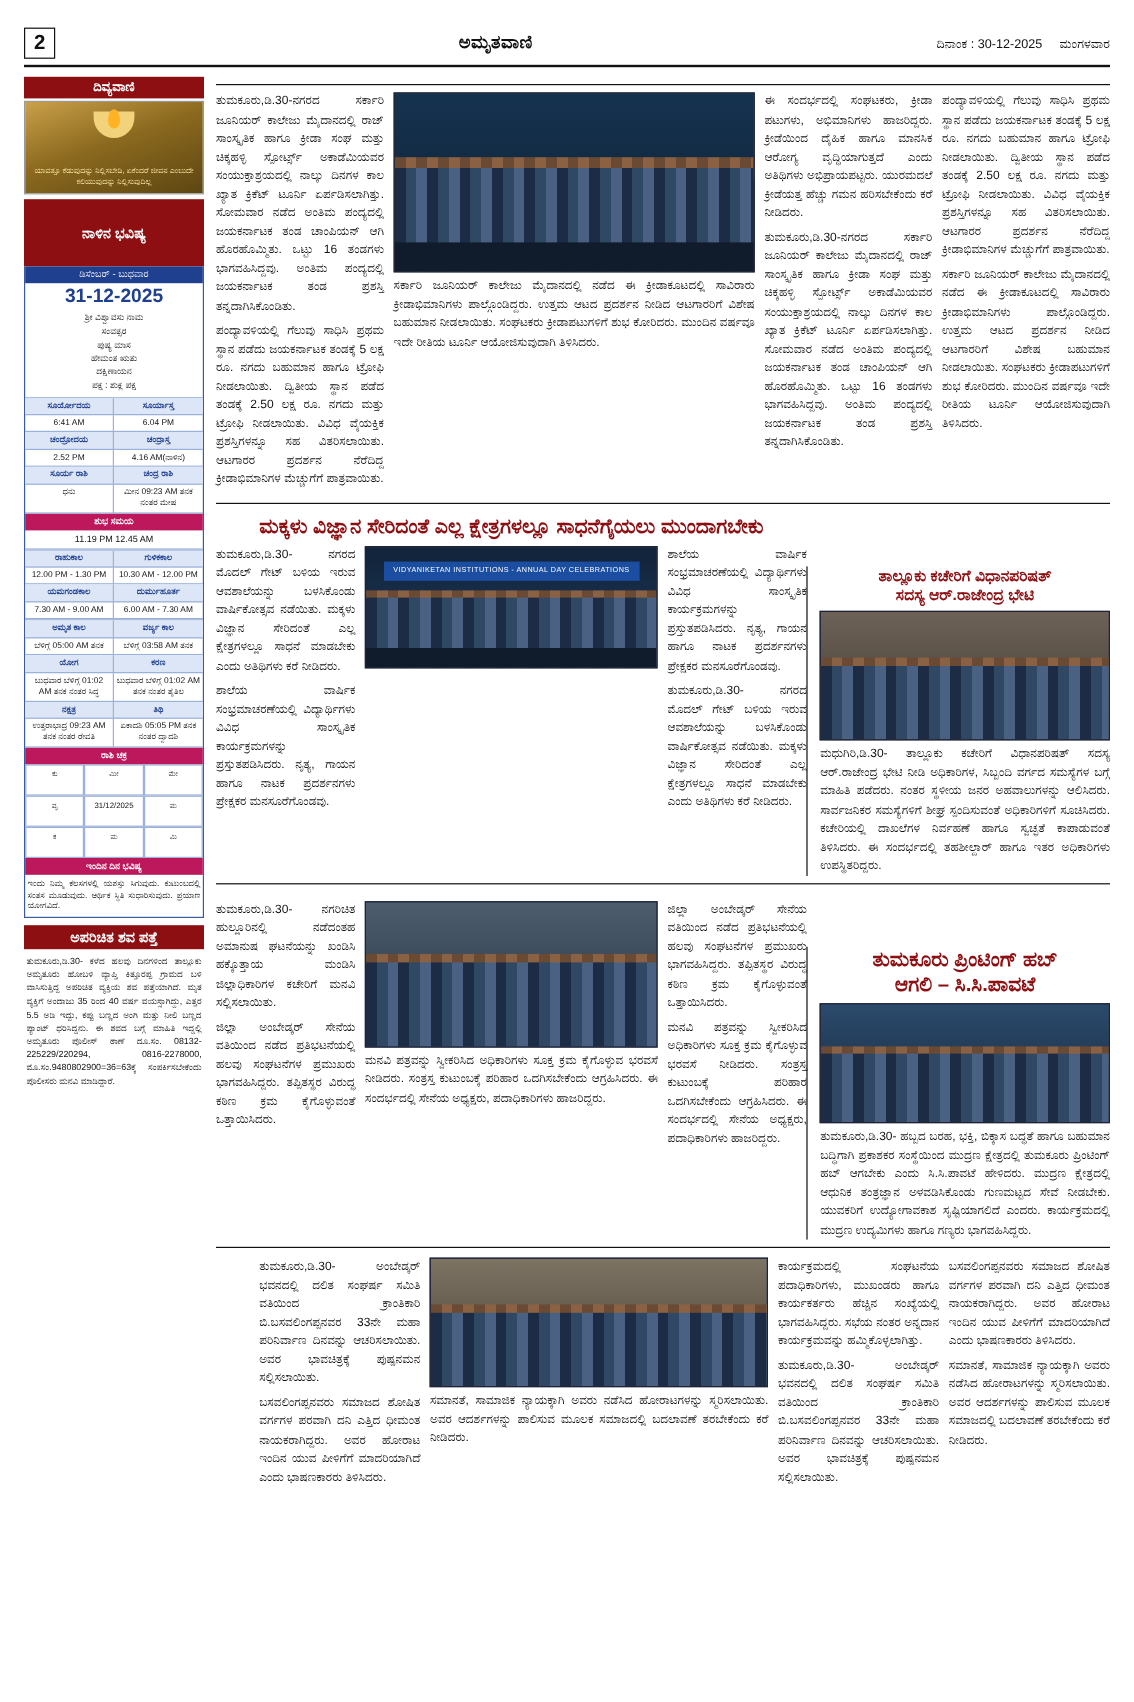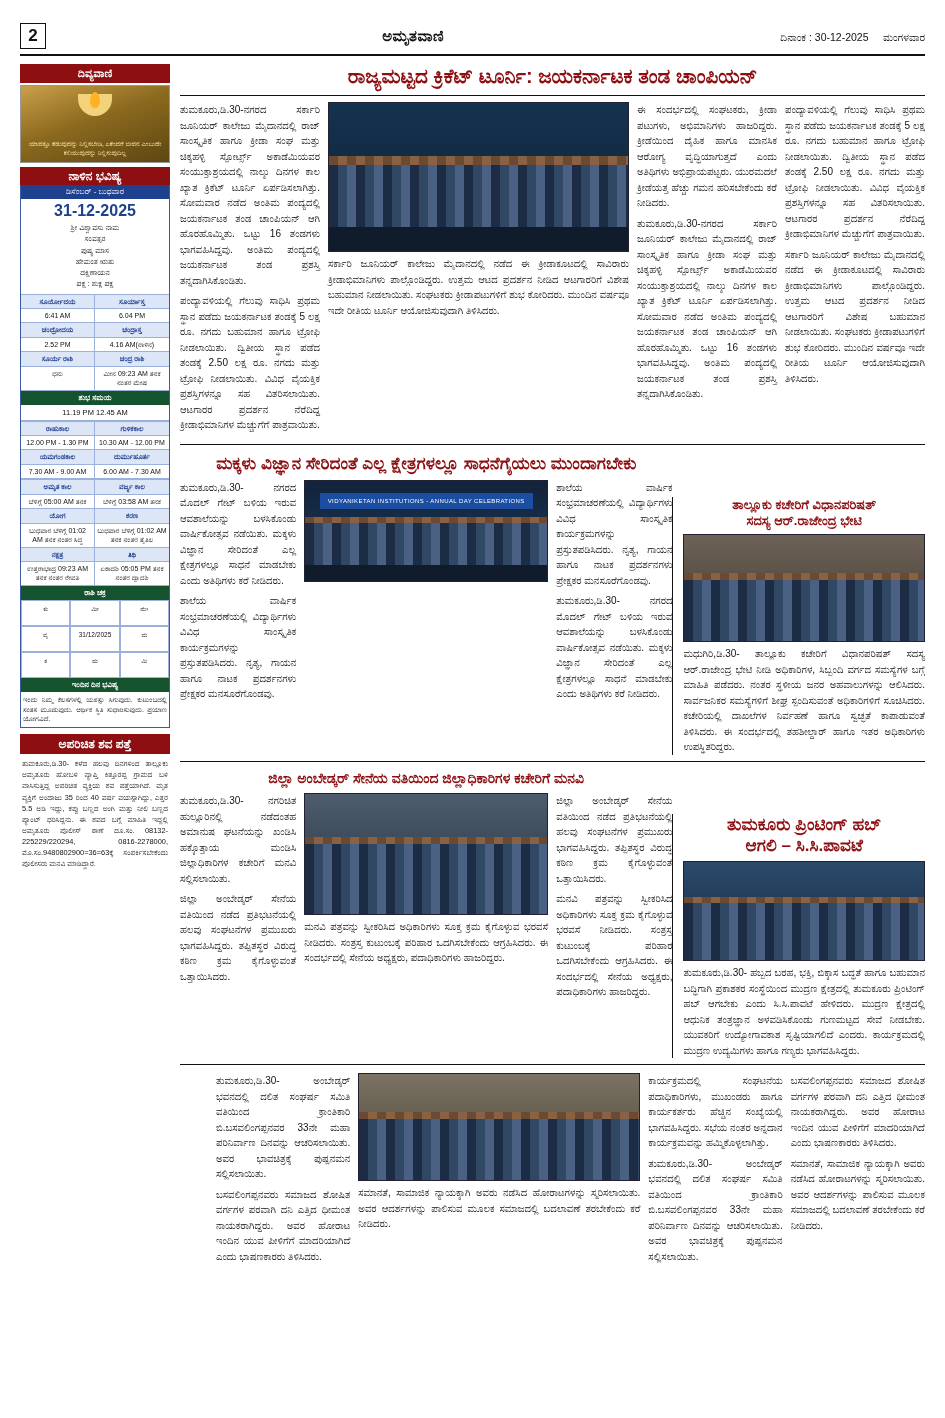--- a/index.html
+++ b/index.html
@@ -63,21 +63,21 @@
     position:absolute; left:50%; top:-2px; transform:translateX(-50%);
     width:10px;height:16px;border-radius:50% 50% 50% 50%/60% 60% 40% 40%;
     background:#ffb224;
   }
   .divya-box .cap {
     position:absolute; bottom:4px; left:4px; right:4px;
     color:#ffe9a8; font-size:6.5px; line-height:1.35; text-align:center;
   }
   .rail-sub {
     background:#8d0f12; color:#fff; text-align:center;
-    font-size:12px; font-weight:bold; padding:2px 0; margin-top:4px;
+    font-size:12px; font-weight:bold; padding:21px 0; margin-top:4px;
   }
   .panchanga {
     border:1px solid #3a5ba0; border-top:none; font-size:7.5px;
   }
   .pan-head {
     background:#1f3f8f; color:#fff; text-align:center; font-size:8px; padding:2px 0;
   }
   .pan-date {
     text-align:center; font-size:16px; font-weight:bold; color:#1f3f8f; padding:3px 0 2px;
   }
@@ -86,21 +86,21 @@
     display:grid; grid-template-columns:1fr 1fr; font-size:7px;
     border-top:1px solid #9bb0da;
   }
   .grid2 > div {
     border-right:1px solid #9bb0da; border-bottom:1px solid #9bb0da;
     padding:2px 2px; text-align:center; line-height:1.35;
   }
   .grid2 > div:nth-child(2n) { border-right:none; }
   .g-head { background:#dde6f7; font-weight:bold; color:#1f3f8f; }
   .band {
-    background:#14532d; color:#fff; text-align:center; font-size:7.5px;
+    background:#be185d; color:#fff; text-align:center; font-size:7.5px;
     padding:2px 0; font-weight:bold;
   }
   .rahu-grid { display:grid; grid-template-columns:repeat(3,1fr); font-size:6.2px; }
   .rahu-grid > div { border:1px solid #9bb0da; padding:4px 1px; text-align:center; height:26px;}
   .rahu-center { font-size:6.5px; }
   .rail-note { font-size:7px; line-height:1.4; padding:3px 2px; text-align:justify; }
   .rail-head2 {
     background:#8d0f12; color:#fff; text-align:center;
     font-size:12px; font-weight:bold; padding:3px 0; margin-top:6px;
   }
@@ -261,21 +261,20 @@
         <div class="rail-note">ಇಂದು ನಿಮ್ಮ ಕೆಲಸಗಳಲ್ಲಿ ಯಶಸ್ಸು ಸಿಗುವುದು. ಕುಟುಂಬದಲ್ಲಿ ಸಂತಸ ಮೂಡುವುದು. ಆರ್ಥಿಕ ಸ್ಥಿತಿ ಸುಧಾರಿಸುವುದು. ಪ್ರಯಾಣ ಯೋಗವಿದೆ.</div>
       </div>
 
       <div class="rail-head2">ಅಪರಿಚಿತ ಶವ ಪತ್ತೆ</div>
       <div class="rail-text">ತುಮಕೂರು,ಡಿ.30- ಕಳೆದ ಹಲವು ದಿನಗಳಿಂದ ತಾಲ್ಲೂಕು ಅಮೃತೂರು ಹೋಬಳಿ ವ್ಯಾಪ್ತಿ ಕಿತ್ತೂರಪ್ಪ ಗ್ರಾಮದ ಬಳಿ ವಾಸಿಸುತ್ತಿದ್ದ ಅಪರಿಚಿತ ವ್ಯಕ್ತಿಯ ಶವ ಪತ್ತೆಯಾಗಿದೆ. ಮೃತ ವ್ಯಕ್ತಿಗೆ ಅಂದಾಜು 35 ರಿಂದ 40 ವರ್ಷ ವಯಸ್ಸಾಗಿದ್ದು, ಎತ್ತರ 5.5 ಅಡಿ ಇದ್ದು, ಕಪ್ಪು ಬಣ್ಣದ ಅಂಗಿ ಮತ್ತು ನೀಲಿ ಬಣ್ಣದ ಪ್ಯಾಂಟ್ ಧರಿಸಿದ್ದನು. ಈ ಶವದ ಬಗ್ಗೆ ಮಾಹಿತಿ ಇದ್ದಲ್ಲಿ ಅಮೃತೂರು ಪೊಲೀಸ್ ಠಾಣೆ ದೂ.ಸಂ. 08132-225229/220294, 0816-2278000, ಮೊ.ಸಂ.9480802900=36=63ಕ್ಕೆ ಸಂಪರ್ಕಿಸಬೇಕೆಂದು ಪೊಲೀಸರು ಮನವಿ ಮಾಡಿದ್ದಾರೆ.</div>
     </div>
 
     <div class="content">
 
       <div>
-        <div class="hl hl-lg">ರಾಜ್ಯಮಟ್ಟದ ಕ್ರಿಕೆಟ್ ಟೂರ್ನಿ: ಜಯಕರ್ನಾಟಕ ತಂಡ ಚಾಂಪಿಯನ್</div>
         <div class="rule"></div>
         <div class="cols c4" style="grid-template-columns: 1fr 2.15fr 1fr 1fr;">
           <div class="txt">
             <p>ತುಮಕೂರು,ಡಿ.30-ನಗರದ ಸರ್ಕಾರಿ ಜೂನಿಯರ್ ಕಾಲೇಜು ಮೈದಾನದಲ್ಲಿ ರಾಜ್ ಸಾಂಸ್ಕೃತಿಕ ಹಾಗೂ ಕ್ರೀಡಾ ಸಂಘ ಮತ್ತು ಚಿಕ್ಕಹಳ್ಳಿ ಸ್ಪೋರ್ಟ್ಸ್ ಅಕಾಡೆಮಿಯವರ ಸಂಯುಕ್ತಾಶ್ರಯದಲ್ಲಿ ನಾಲ್ಕು ದಿನಗಳ ಕಾಲ ಖ್ಯಾತ ಕ್ರಿಕೆಟ್ ಟೂರ್ನಿ ಏರ್ಪಡಿಸಲಾಗಿತ್ತು. ಸೋಮವಾರ ನಡೆದ ಅಂತಿಮ ಪಂದ್ಯದಲ್ಲಿ ಜಯಕರ್ನಾಟಕ ತಂಡ ಚಾಂಪಿಯನ್ ಆಗಿ ಹೊರಹೊಮ್ಮಿತು. ಒಟ್ಟು 16 ತಂಡಗಳು ಭಾಗವಹಿಸಿದ್ದವು. ಅಂತಿಮ ಪಂದ್ಯದಲ್ಲಿ ಜಯಕರ್ನಾಟಕ ತಂಡ ಪ್ರಶಸ್ತಿ ತನ್ನದಾಗಿಸಿಕೊಂಡಿತು.</p>
             <p>ಪಂದ್ಯಾವಳಿಯಲ್ಲಿ ಗೆಲುವು ಸಾಧಿಸಿ ಪ್ರಥಮ ಸ್ಥಾನ ಪಡೆದು ಜಯಕರ್ನಾಟಕ ತಂಡಕ್ಕೆ 5 ಲಕ್ಷ ರೂ. ನಗದು ಬಹುಮಾನ ಹಾಗೂ ಟ್ರೋಫಿ ನೀಡಲಾಯಿತು. ದ್ವಿತೀಯ ಸ್ಥಾನ ಪಡೆದ ತಂಡಕ್ಕೆ 2.50 ಲಕ್ಷ ರೂ. ನಗದು ಮತ್ತು ಟ್ರೋಫಿ ನೀಡಲಾಯಿತು. ವಿವಿಧ ವೈಯಕ್ತಿಕ ಪ್ರಶಸ್ತಿಗಳನ್ನೂ ಸಹ ವಿತರಿಸಲಾಯಿತು. ಆಟಗಾರರ ಪ್ರದರ್ಶನ ನೆರೆದಿದ್ದ ಕ್ರೀಡಾಭಿಮಾನಿಗಳ ಮೆಚ್ಚುಗೆಗೆ ಪಾತ್ರವಾಯಿತು.</p>
           </div>
           <div>
             <div class="photo ph-a" style="height:150px;">
               <div class="wall"></div>
               <div class="heads"></div>
@@ -334,21 +333,20 @@
           </div>
           <div class="txt" style="margin-top:4px;">ಮಧುಗಿರಿ,ಡಿ.30- ತಾಲ್ಲೂಕು ಕಚೇರಿಗೆ ವಿಧಾನಪರಿಷತ್ ಸದಸ್ಯ ಆರ್.ರಾಜೇಂದ್ರ ಭೇಟಿ ನೀಡಿ ಅಧಿಕಾರಿಗಳ, ಸಿಬ್ಬಂದಿ ವರ್ಗದ ಸಮಸ್ಯೆಗಳ ಬಗ್ಗೆ ಮಾಹಿತಿ ಪಡೆದರು. ನಂತರ ಸ್ಥಳೀಯ ಜನರ ಅಹವಾಲುಗಳನ್ನು ಆಲಿಸಿದರು. ಸಾರ್ವಜನಿಕರ ಸಮಸ್ಯೆಗಳಿಗೆ ಶೀಘ್ರ ಸ್ಪಂದಿಸುವಂತೆ ಅಧಿಕಾರಿಗಳಿಗೆ ಸೂಚಿಸಿದರು. ಕಚೇರಿಯಲ್ಲಿ ದಾಖಲೆಗಳ ನಿರ್ವಹಣೆ ಹಾಗೂ ಸ್ವಚ್ಛತೆ ಕಾಪಾಡುವಂತೆ ತಿಳಿಸಿದರು. ಈ ಸಂದರ್ಭದಲ್ಲಿ ತಹಶೀಲ್ದಾರ್ ಹಾಗೂ ಇತರ ಅಧಿಕಾರಿಗಳು ಉಪಸ್ಥಿತರಿದ್ದರು.</div>
         </div>
       </div>
 
       <div class="rule"></div>
 
       <div class="two-box section" style="grid-template-columns: 1.95fr 1fr;">
 
         <div>
-          <div class="hl hl-sm" style="font-size:14px;">ಜಿಲ್ಲಾ ಅಂಬೇಡ್ಕರ್ ಸೇನೆಯ ವತಿಯಿಂದ ಜಿಲ್ಲಾಧಿಕಾರಿಗಳ ಕಚೇರಿಗೆ ಮನವಿ</div>
           <div class="cols" style="grid-template-columns:1fr 2.1fr 1fr; margin-top:6px;">
             <div class="txt">
               <p>ತುಮಕೂರು,ಡಿ.30- ನಗರಿಚಿತ ಹುಲ್ಲೂರಿನಲ್ಲಿ ನಡೆದಂತಹ ಅಮಾನುಷ ಘಟನೆಯನ್ನು ಖಂಡಿಸಿ ಹಕ್ಕೊತ್ತಾಯ ಮಂಡಿಸಿ ಜಿಲ್ಲಾಧಿಕಾರಿಗಳ ಕಚೇರಿಗೆ ಮನವಿ ಸಲ್ಲಿಸಲಾಯಿತು.</p>
               <p>ಜಿಲ್ಲಾ ಅಂಬೇಡ್ಕರ್ ಸೇನೆಯ ವತಿಯಿಂದ ನಡೆದ ಪ್ರತಿಭಟನೆಯಲ್ಲಿ ಹಲವು ಸಂಘಟನೆಗಳ ಪ್ರಮುಖರು ಭಾಗವಹಿಸಿದ್ದರು. ತಪ್ಪಿತಸ್ಥರ ವಿರುದ್ಧ ಕಠಿಣ ಕ್ರಮ ಕೈಗೊಳ್ಳುವಂತೆ ಒತ್ತಾಯಿಸಿದರು.</p>
             </div>
             <div>
               <div class="photo ph-d" style="height:122px;">
                 <div class="wall"></div>
                 <div class="heads"></div>
                 <div class="people"></div>

